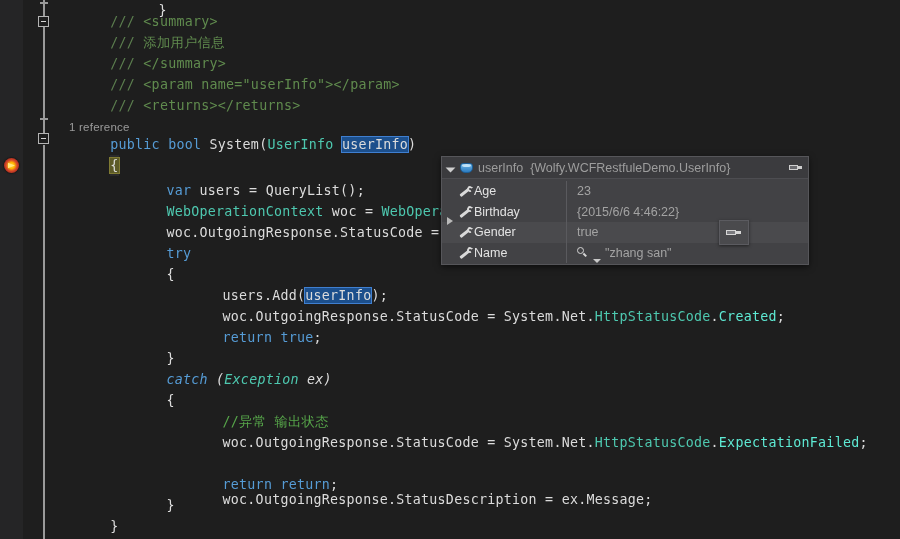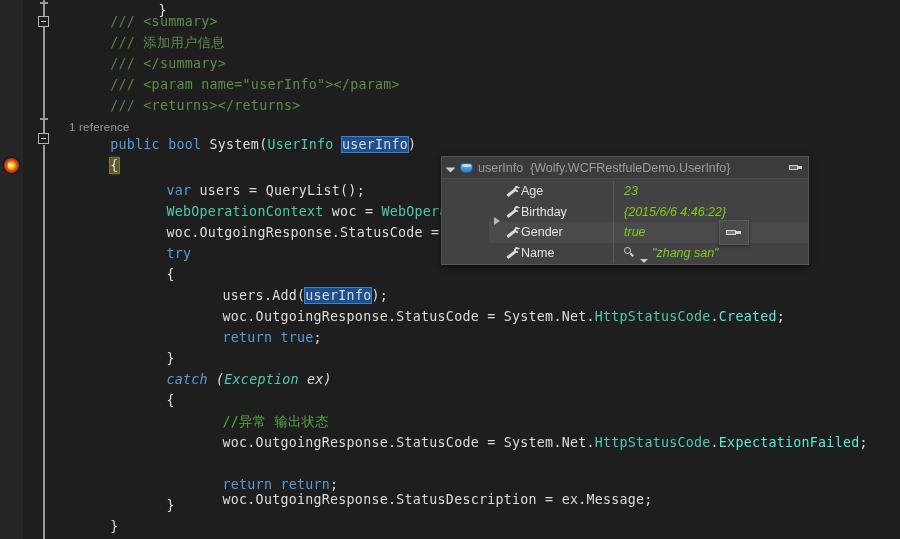--- a/index.html
+++ b/index.html
@@ -211,21 +211,20 @@
     content: "";
     position: absolute;
     left: 12px; top: 6px;
     width: 4px; height: 3px;
     background: #cfcfcf;
   }
 
   .dt-body {
     background: #424245;
     padding: 2px 0 1px 0;
-    margin-left: 47px;
   }
   .dt-row {
     display: flex;
     align-items: center;
     height: 20.5px;
     padding-left: 2px;
   }
   .dt-row.striped { background: #4a4a4d; }
   .dt-chevron {
     width: 13px; flex: 0 0 auto;
@@ -312,23 +311,22 @@
   .dt-caret::before {
     content: "";
     position: absolute;
     left: 1px; top: 6px;
     width: 0; height: 0;
     border-top: 4px solid #c9c9c9;
     border-left: 4px solid transparent;
     border-right: 4px solid transparent;
   }
   .dt-value {
-    color: #84cc16;
+    color: #a3a3a3;
     white-space: nowrap;
-    font-style: italic;
   }
   
   .dt-floatpin {
     position: absolute;
     left: 719px; top: 220px;
     width: 30px; height: 25px;
     background: #4a4a4d;
     border: 1px solid #5b5b60;
     box-sizing: border-box;
     box-shadow: 0 1px 3px rgba(0,0,0,.5);

